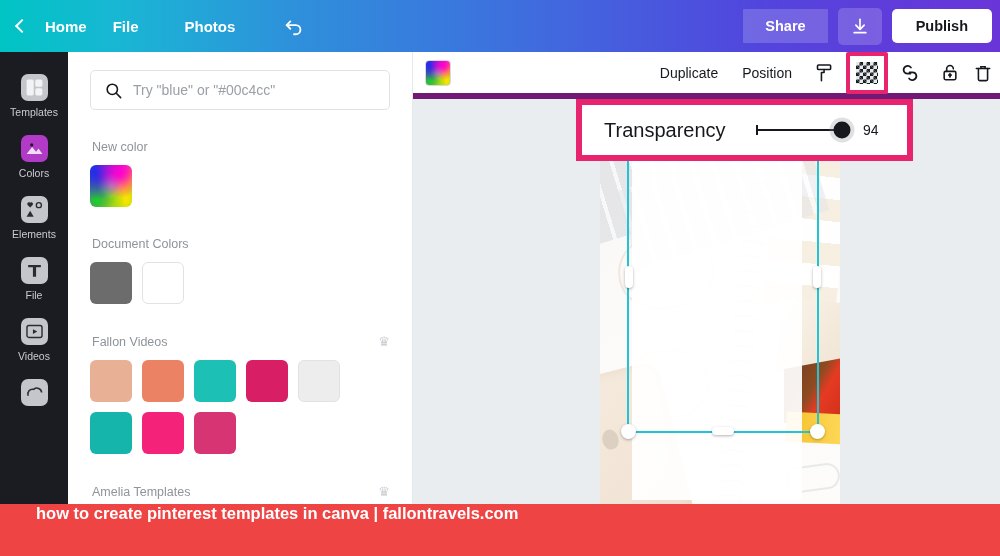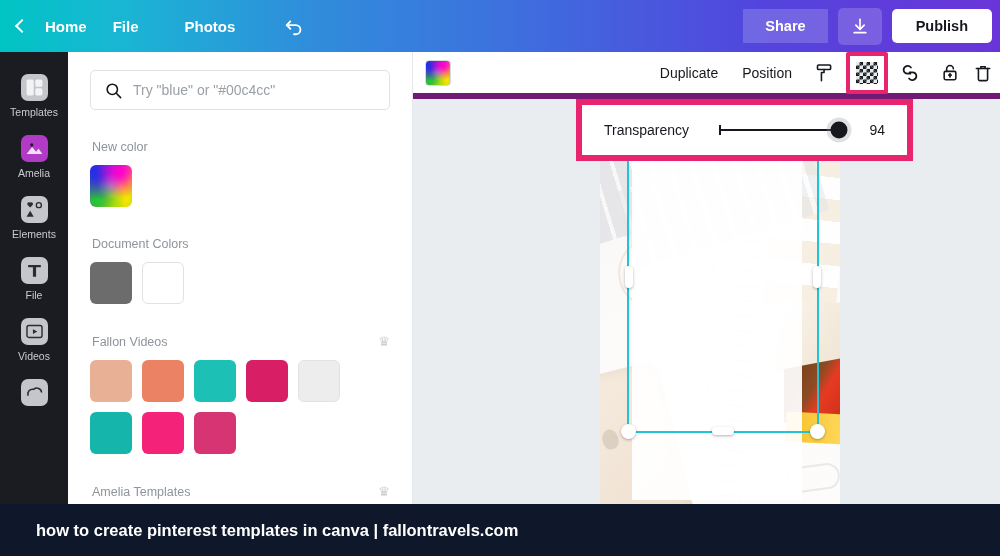--- a/index.html
+++ b/index.html
@@ -111,35 +111,35 @@
     background-position: 0 0, 3.5px 3.5px;
     background-color: #e7eaec;
   }
 
   
   .trans-pop {
     position: absolute; left: 163px; top: 47px; width: 337px; height: 62px;
     background: #fff; border: 6px solid #e8246e; z-index: 30;
     display: flex; align-items: center; padding: 0 22px;
   }
-  .trans-label { font-size: 14px; color: #16181d; }
+  .trans-label { font-size: 20px; color: #16181d; }
   .trans-track {
     position: relative; flex: 1; height: 2px; background: #16181d;
     margin: 0 16px 0 30px;
   }
   .trans-track:before {
     content: ""; position: absolute; left: 0; top: -4px; width: 2px; height: 10px; background: #16181d;
   }
   .trans-knob {
     position: absolute; top: 50%; transform: translate(-50%, -50%);
     width: 17px; height: 17px; border-radius: 50%; background: #16181d;
     box-shadow: 0 0 0 4px rgba(140,145,150,0.28);
     cursor: grab;
   }
-  .trans-val { font-size: 14px; color: #16181d; min-width: 22px; text-align: right; }
+  .trans-val { font-size: 14px; color: #16181d; min-width: 22px; text-align: left; }
 
   
   .canvas-wrap { position: absolute; left: 0; top: 47px; width: 587px; height: 405px; overflow: hidden; }
   .photo {
     position: absolute; left: 187px; top: 14px; width: 240px; height: 391px;
     overflow: hidden; background: #f6f4f2;
   }
   .ph-base {
     position: absolute; inset: 0;
     background:
@@ -232,21 +232,21 @@
   .he.r { width: 8px; height: 22px; top: 50%; margin-top: -11px; right: -4px; }
   .comment-btn {
     position: absolute; left: 436px; top: 22px; width: 34px; height: 34px;
     border-radius: 50%; background: #fff; box-shadow: 0 1px 5px rgba(0,0,0,.18);
     display: flex; align-items: center; justify-content: center; cursor: pointer; z-index: 13;
   }
 
   
   .caption {
     position: absolute; left: 0; top: 504px; width: 1000px; height: 52px;
-    background: #0f172a; display: flex; align-items: center;
+    background: #ef4444; display: flex; align-items: flex-start;
   }
   .caption-txt { color: #fff; font-size: 16.5px; font-weight: bold; margin-left: 36px; }
 </style>
 </head>
 <body>
 
 <div id="app">
 
   <div class="topbar">
     <div class="tb-home">
@@ -287,21 +287,21 @@
       <div class="rail-label">Templates</div>
     </div>
 
     <div class="rail-item">
       <div class="rail-ic photos">
         <svg width="19" height="19" viewBox="0 0 24 24">
           <circle cx="8.5" cy="7.5" r="2" fill="#2b0f33"></circle>
           <path d="M2 19 L9 10 L14 16 L17 12 L22 19 Z" fill="#f0dff5"></path>
         </svg>
       </div>
-      <div class="rail-label">Amelia</div>
+      <div class="rail-label">Colors</div>
     </div>
 
     <div class="rail-item">
       <div class="rail-ic">
         <svg width="19" height="19" viewBox="0 0 24 24" fill="none" stroke="#2a2c31" stroke-width="1.7">
           <path d="M6.5 3.5 c-2 -1.6 -4.6 .6 -3.2 2.7 l3.2 3.4 l3.2 -3.4 c1.4 -2.1 -1.2 -4.3 -3.2 -2.7 z" fill="#2a2c31" stroke="none"></path>
           <circle cx="17.5" cy="6.5" r="3.2"></circle>
           <path d="M6.5 13.5 L11 21 H2 Z" fill="#2a2c31" stroke="none"></path>
         </svg>
       </div>

